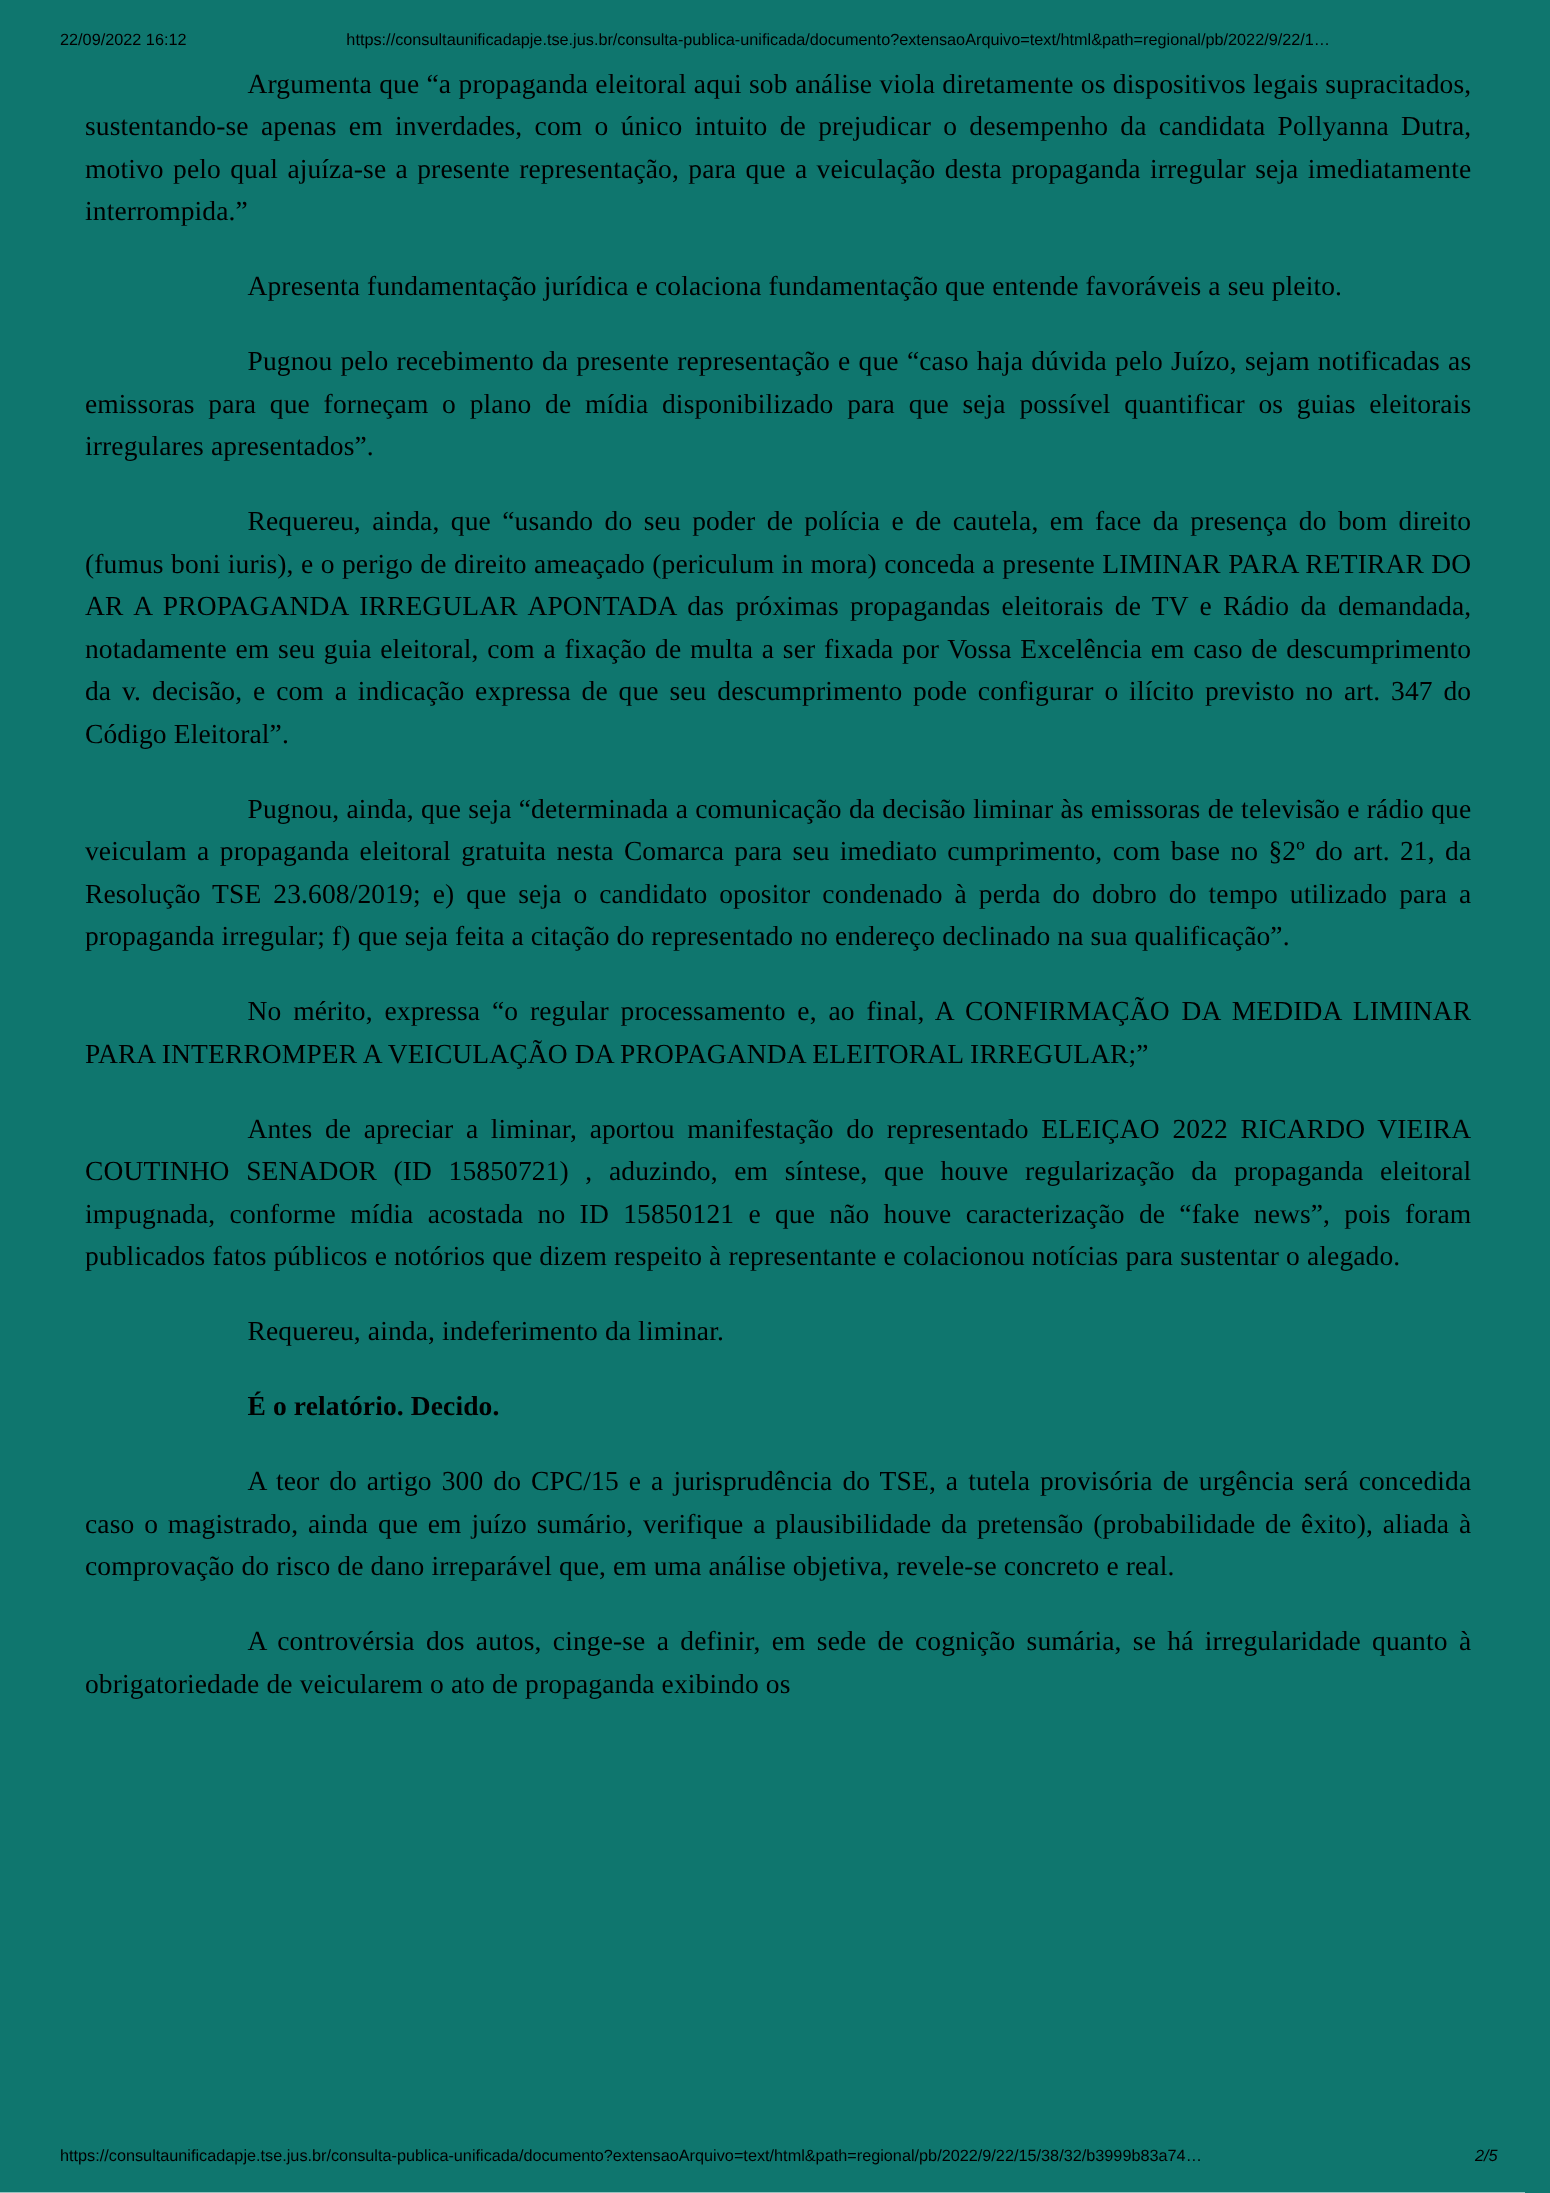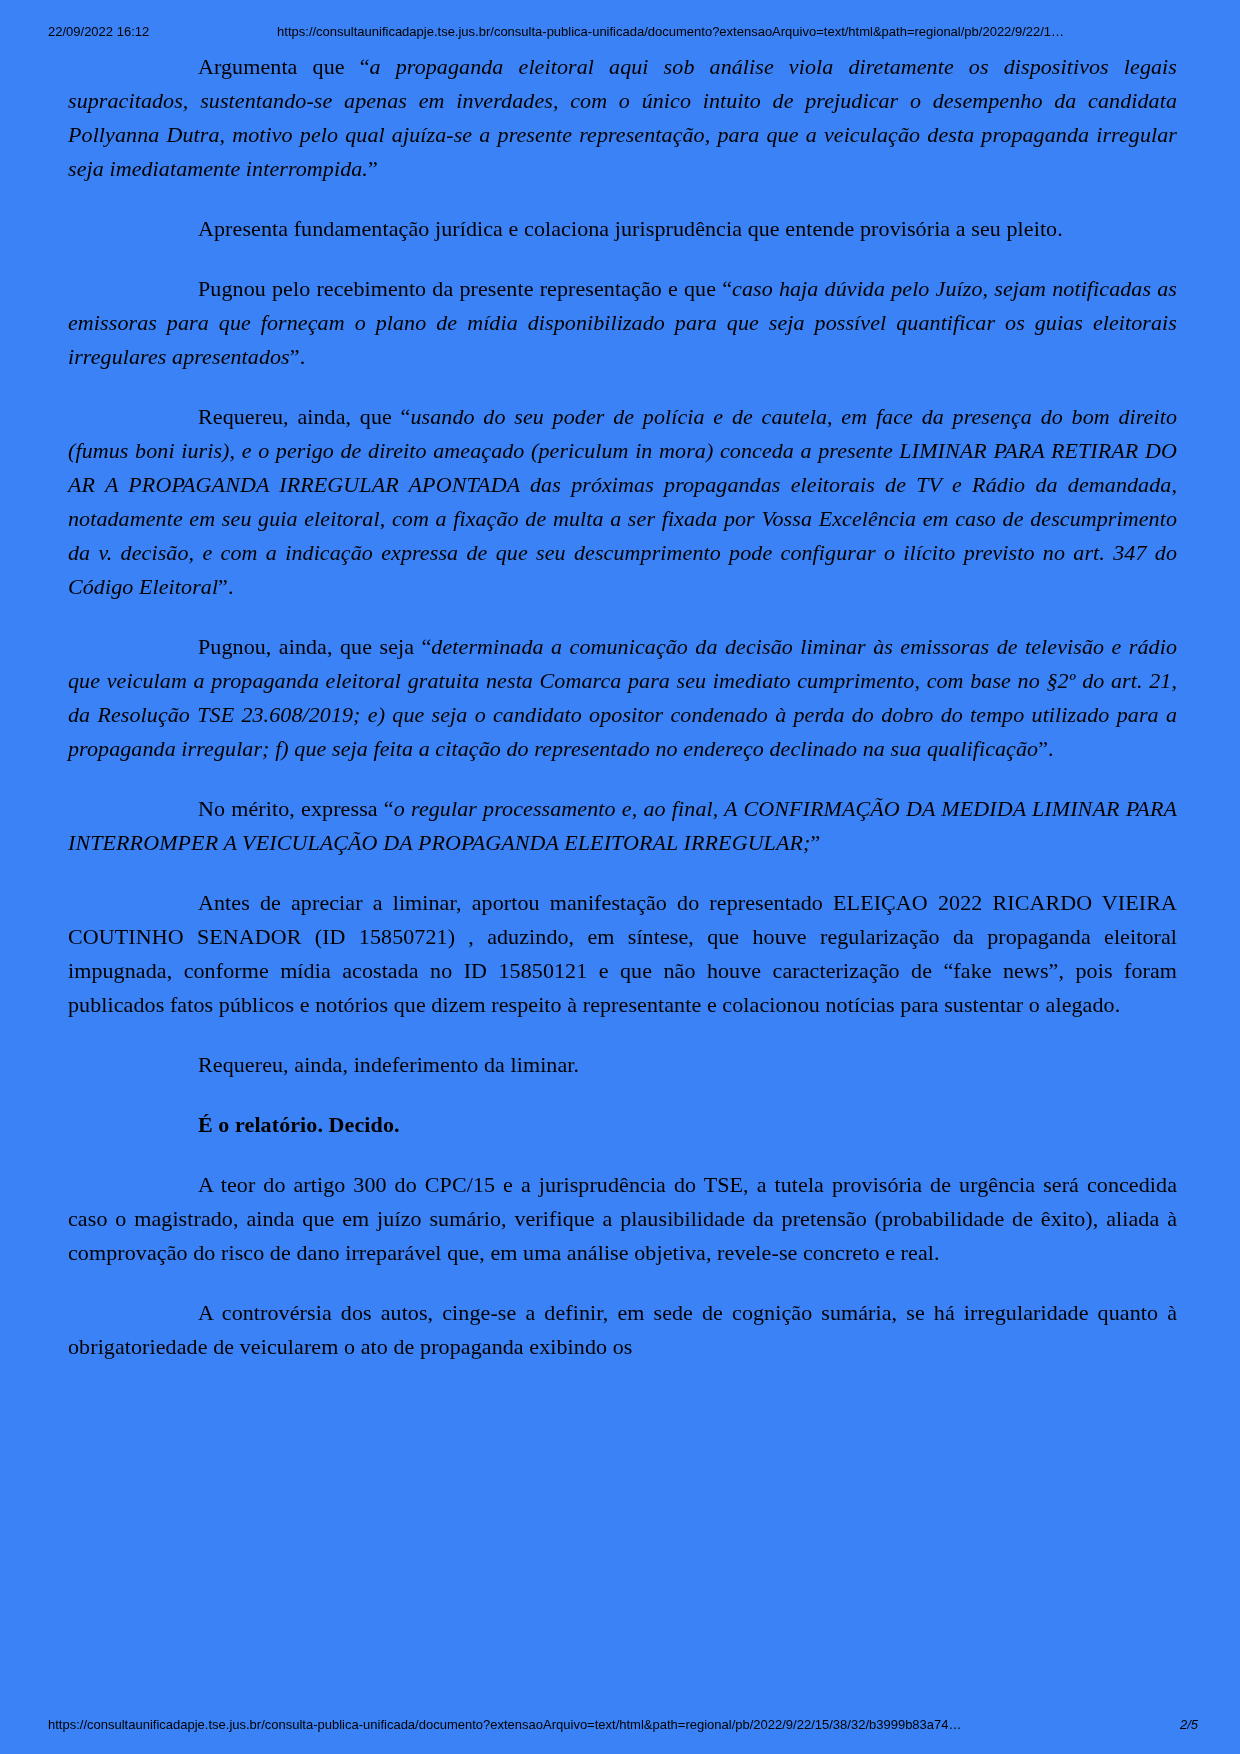--- a/index.html
+++ b/index.html
@@ -4,21 +4,21 @@
 <style>
   html, body {
     margin: 0;
     padding: 0;
     background: #ffffff;
   }
   .page {
     position: relative;
     width: 1240px;
     height: 1754px;
-    background: #3b82f6;
+    background: #0f766e;
     color: #000000;
     overflow: hidden;
     font-family: "Liberation Serif", "DejaVu Serif", serif;
   }
   .page-header {
     position: absolute;
     top: 24px;
     left: 48px;
     right: 48px;
     display: flex;
@@ -44,21 +44,21 @@
   }
   .doc-body p {
     margin: 0 0 26px 0;
     font-size: 22px;
     line-height: 34px;
     text-align: justify;
     text-indent: 130px;
     color: #000000;
     letter-spacing: 0.1px;
   }
-  .run-italic { font-style: italic; }
+  .run-italic { }
   .run-bold   { font-weight: bold; margin-top: 44px; }
   .page-footer {
     position: absolute;
     bottom: 22px;
     left: 48px;
     right: 42px;
     display: flex;
     justify-content: space-between;
     align-items: flex-end;
     font-family: "Liberation Sans", "DejaVu Sans", sans-serif;
@@ -81,21 +81,21 @@
 
 <div class="page">
 
   <div class="page-header">
     <span class="header-datetime">22/09/2022 16:12</span>
     <span class="header-url">https://consultaunificadapje.tse.jus.br/consulta-publica-unificada/documento?extensaoArquivo=text/html&amp;path=regional/pb/2022/9/22/1…</span>
   </div>
 
   <div class="doc-body" id="doc-body">
       <p><span>Argumenta que “</span><span class="run-italic">a propaganda eleitoral aqui sob análise viola diretamente os dispositivos legais supracitados, sustentando-se apenas em inverdades, com o único intuito de prejudicar o desempenho da candidata Pollyanna Dutra, motivo pelo qual ajuíza-se a presente representação, para que a veiculação desta propaganda irregular seja imediatamente interrompida.</span><span>”</span></p>
-      <p><span>Apresenta fundamentação jurídica e colaciona jurisprudência que entende provisória a seu pleito.</span></p>
+      <p><span>Apresenta fundamentação jurídica e colaciona fundamentação que entende favoráveis a seu pleito.</span></p>
       <p><span>Pugnou pelo recebimento da presente representação e que “</span><span class="run-italic">caso haja dúvida pelo Juízo, sejam notificadas as emissoras para que forneçam o plano de mídia disponibilizado para que seja possível quantificar os guias eleitorais irregulares apresentados</span><span>”.</span></p>
       <p><span>Requereu, ainda, que “</span><span class="run-italic">usando do seu poder de polícia e de cautela, em face da presença do bom direito (fumus boni iuris), e o perigo de direito ameaçado (periculum in mora) conceda a presente LIMINAR PARA RETIRAR DO AR A PROPAGANDA IRREGULAR APONTADA das próximas propagandas eleitorais de TV e Rádio da demandada, notadamente em seu guia eleitoral, com a fixação de multa a ser fixada por Vossa Excelência em caso de descumprimento da v. decisão, e com a indicação expressa de que seu descumprimento pode configurar o ilícito previsto no art. 347 do Código Eleitoral</span><span>”.</span></p>
       <p><span>Pugnou, ainda, que seja “</span><span class="run-italic">determinada a comunicação da decisão liminar às emissoras de televisão e rádio que veiculam a propaganda eleitoral gratuita nesta Comarca para seu imediato cumprimento, com base no §2º do art. 21, da Resolução TSE 23.608/2019; e) que seja o candidato opositor condenado à perda do dobro do tempo utilizado para a propaganda irregular; f) que seja feita a citação do representado no endereço declinado na sua qualificação</span><span>”.</span></p>
       <p><span>No mérito, expressa “</span><span class="run-italic">o regular processamento e, ao final, A CONFIRMAÇÃO DA MEDIDA LIMINAR PARA INTERROMPER A VEICULAÇÃO DA PROPAGANDA ELEITORAL IRREGULAR;</span><span>”</span></p>
       <p><span>Antes de apreciar a liminar, aportou manifestação do representado ELEIÇAO 2022 RICARDO VIEIRA COUTINHO SENADOR (ID 15850721) , aduzindo, em síntese, que houve regularização da propaganda eleitoral impugnada, conforme mídia acostada no ID 15850121 e que não houve caracterização de “fake news”, pois foram publicados fatos públicos e notórios que dizem respeito à representante e colacionou notícias para sustentar o alegado.</span></p>
       <p><span>Requereu, ainda, indeferimento da liminar.</span></p>
       <p><span class="run-bold">É o relatório. Decido.</span></p>
       <p><span>A teor do artigo 300 do CPC/15 e a jurisprudência do TSE, a tutela provisória de urgência será concedida caso o magistrado, ainda que em juízo sumário, verifique a plausibilidade da pretensão (probabilidade de êxito), aliada à comprovação do risco de dano irreparável que, em uma análise objetiva, revele-se concreto e real.</span></p>
       <p><span>A controvérsia dos autos, cinge-se a definir, em sede de cognição sumária, se há irregularidade quanto à obrigatoriedade de veicularem o ato de propaganda exibindo os</span></p>
     </div>

